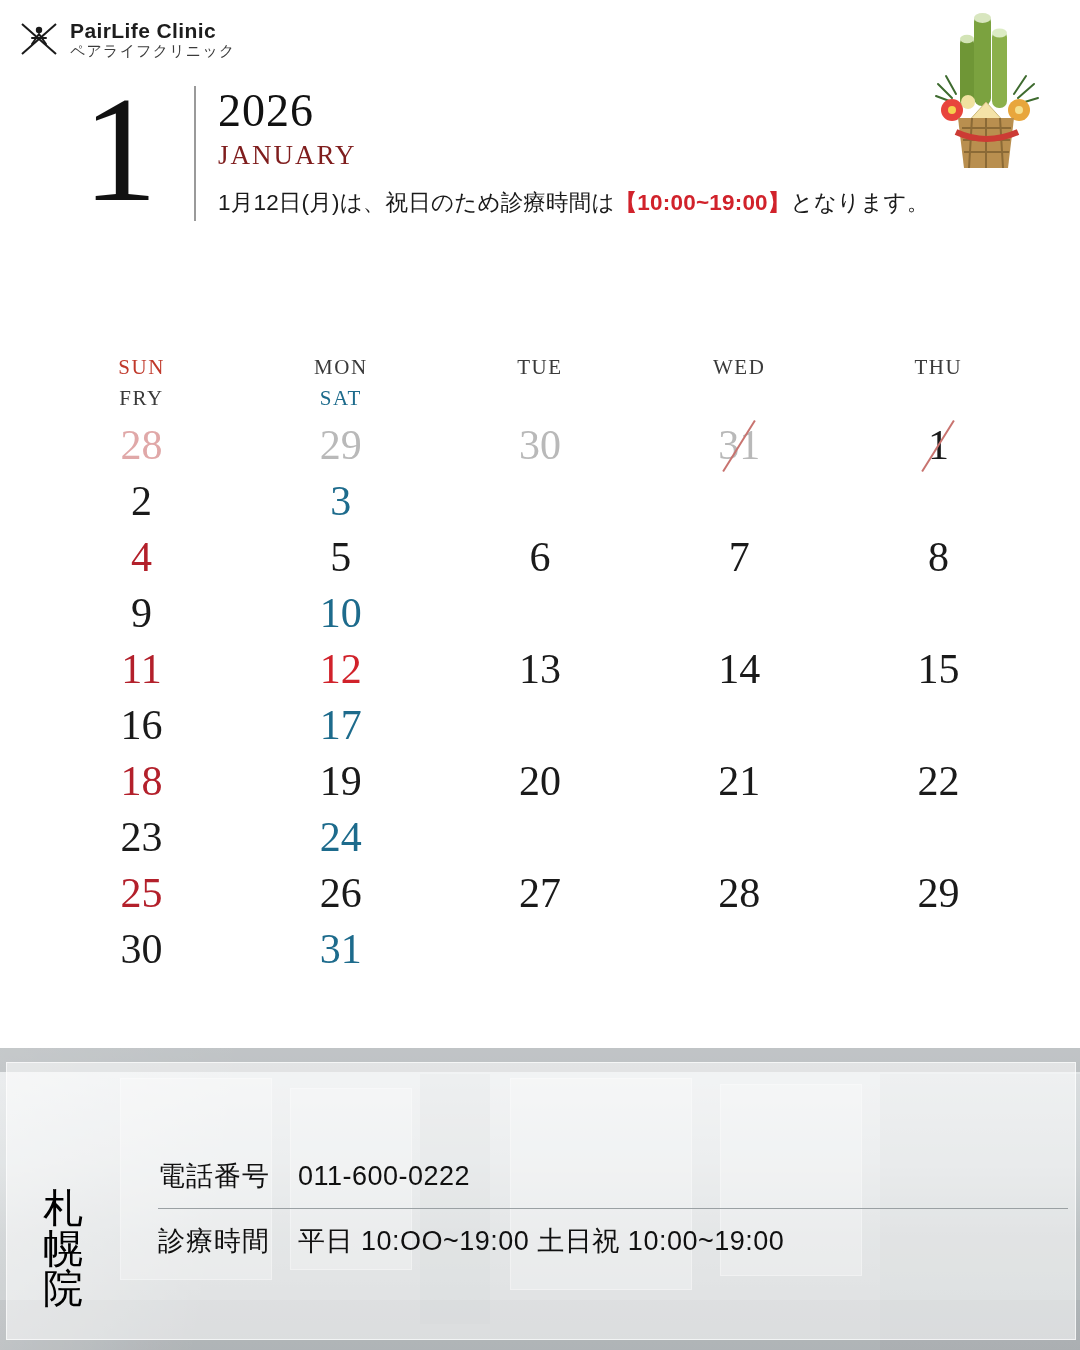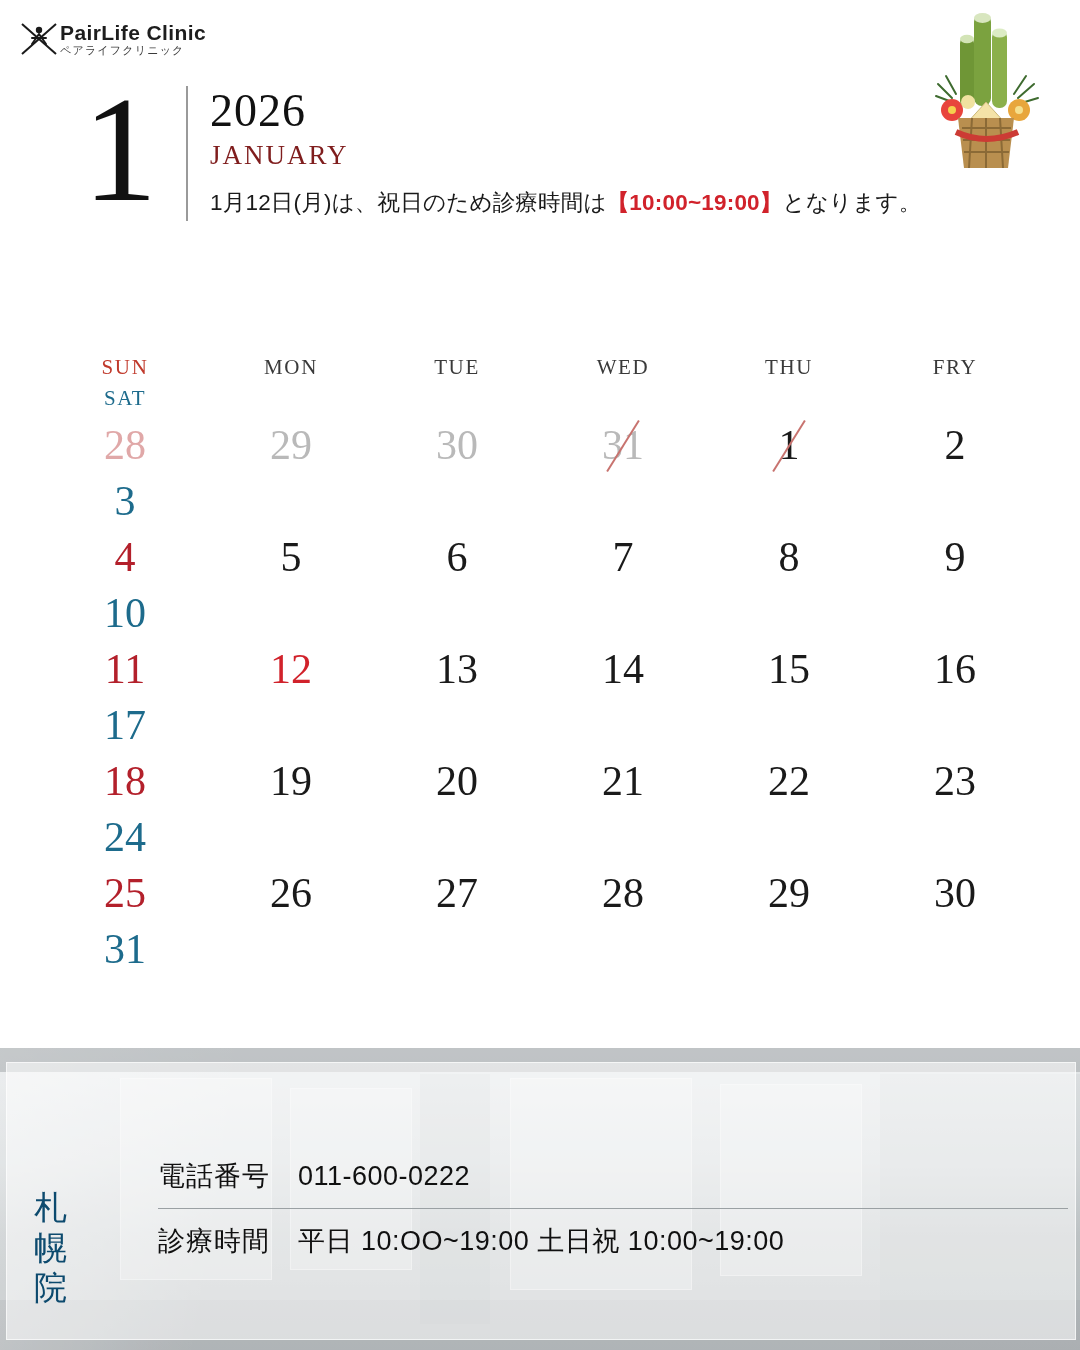--- a/index.html
+++ b/index.html
@@ -16,41 +16,41 @@
     position: relative;
   }
 
   
   .logo-block {
     position: absolute;
     top: 18px;
     left: 18px;
     display: flex;
     align-items: center;
-    gap: 0;
+    gap: 10px;
   }
   .logo-mark {
     width: 42px;
     height: 42px;
     position: relative;
     flex: none;
   }
   .logo-text {
     display: flex;
     flex-direction: column;
     line-height: 1.05;
   }
   .logo-title {
     font-size: 21px;
     font-weight: 600;
     letter-spacing: .4px;
     color: #1d1d1d;
   }
   .logo-sub {
-    font-size: 11px;
+    font-size: 15px;
     letter-spacing: 1.2px;
     color: #3b3b3b;
     margin-top: 1px;
   }
 
   
   .kadomatsu {
     position: absolute;
     top: 6px;
     right: 28px;
@@ -73,21 +73,21 @@
     line-height: 110px;
     font-weight: 400;
     color: #111;
     width: 120px;
     text-align: center;
     padding-top: 8px;
   }
   .month-right {
     border-left: 2px solid #9a9a9a;
     padding-left: 22px;
-    margin-left: 6px;
+    margin-left: 14px;
   }
   .year {
     font-family: "Liberation Serif", serif;
     font-size: 46px;
     line-height: 50px;
     letter-spacing: 1px;
     color: #111;
   }
   .month-en {
     font-family: "Liberation Serif", serif;
@@ -113,21 +113,21 @@
 
   
   .calendar {
     position: absolute;
     top: 355px;
     left: 42px;
     width: 996px;
   }
   .dow-row, .week-row {
     display: grid;
-    grid-template-columns: repeat(6, 1fr);
+    grid-template-columns: repeat(5, 1fr);
   }
   .dow {
     font-family: "Liberation Serif", serif;
     text-align: center;
     font-size: 21px;
     letter-spacing: 1.6px;
     color: #3a3a3a;
     padding-bottom: 6px;
   }
   .dow.sun { color: #c0392b; }
@@ -193,25 +193,25 @@
     width: 1068px;
     height: 276px;
     background: rgba(255,255,255,.55);
     border: 1px solid rgba(255,255,255,.65);
   }
   .branch {
     position: absolute;
     left: 34px;
     top: 140px;
     width: 60px;
-    font-size: 33px;
+    font-size: 40px;
     line-height: 40px;
     letter-spacing: 2px;
-    color: #0c4a6e;
-    text-align: left;
+    color: #000000;
+    text-align: center;
   }
   .info-list {
     position: absolute;
     left: 128px;
     top: 96px;
     width: 910px;
     margin-left: 30px;
   }
   .info-row {
     display: flex;

